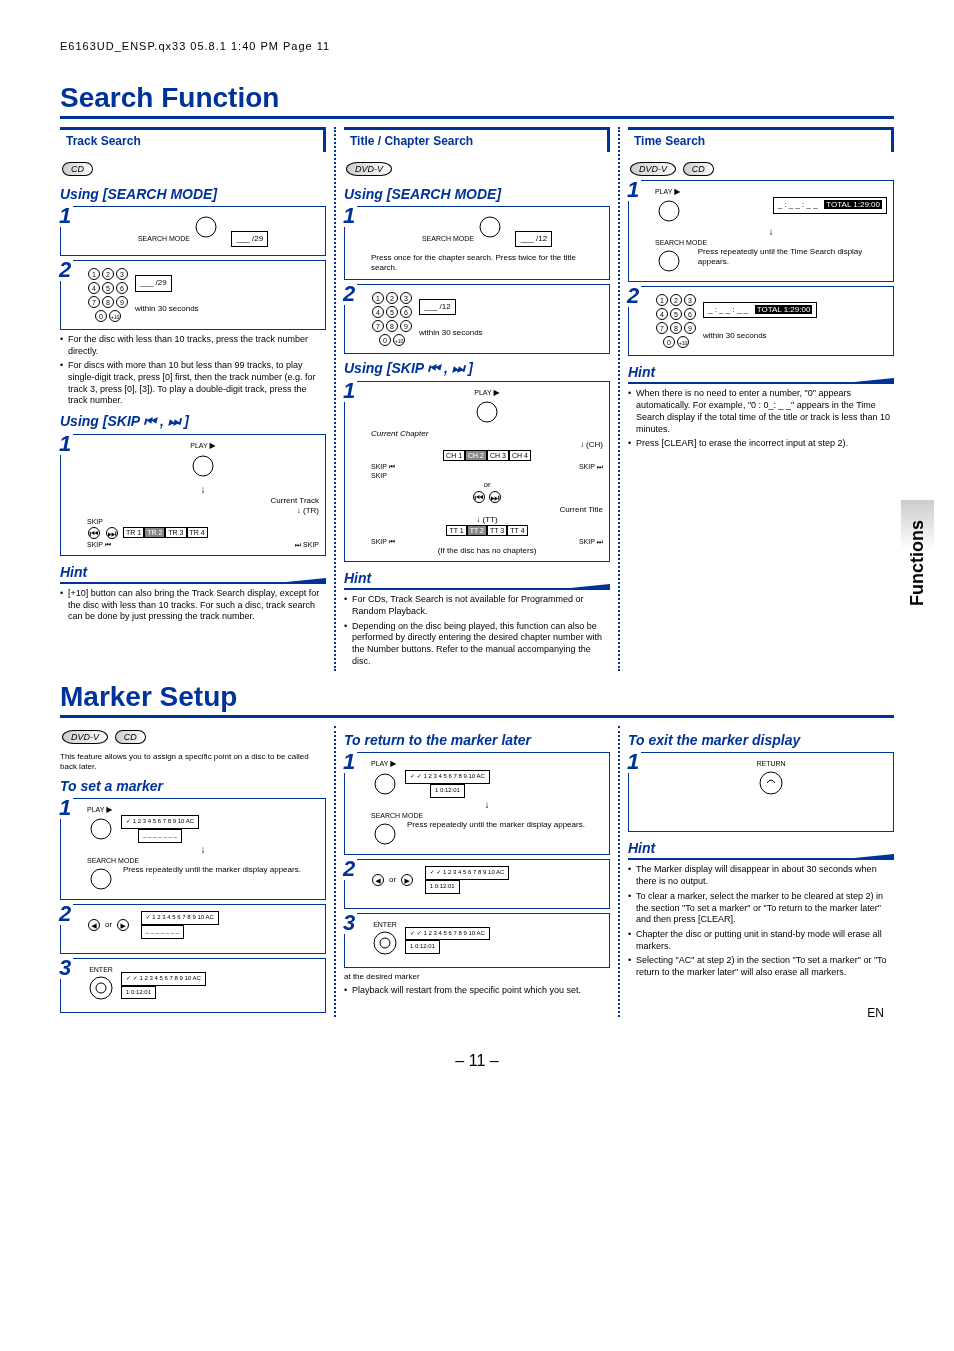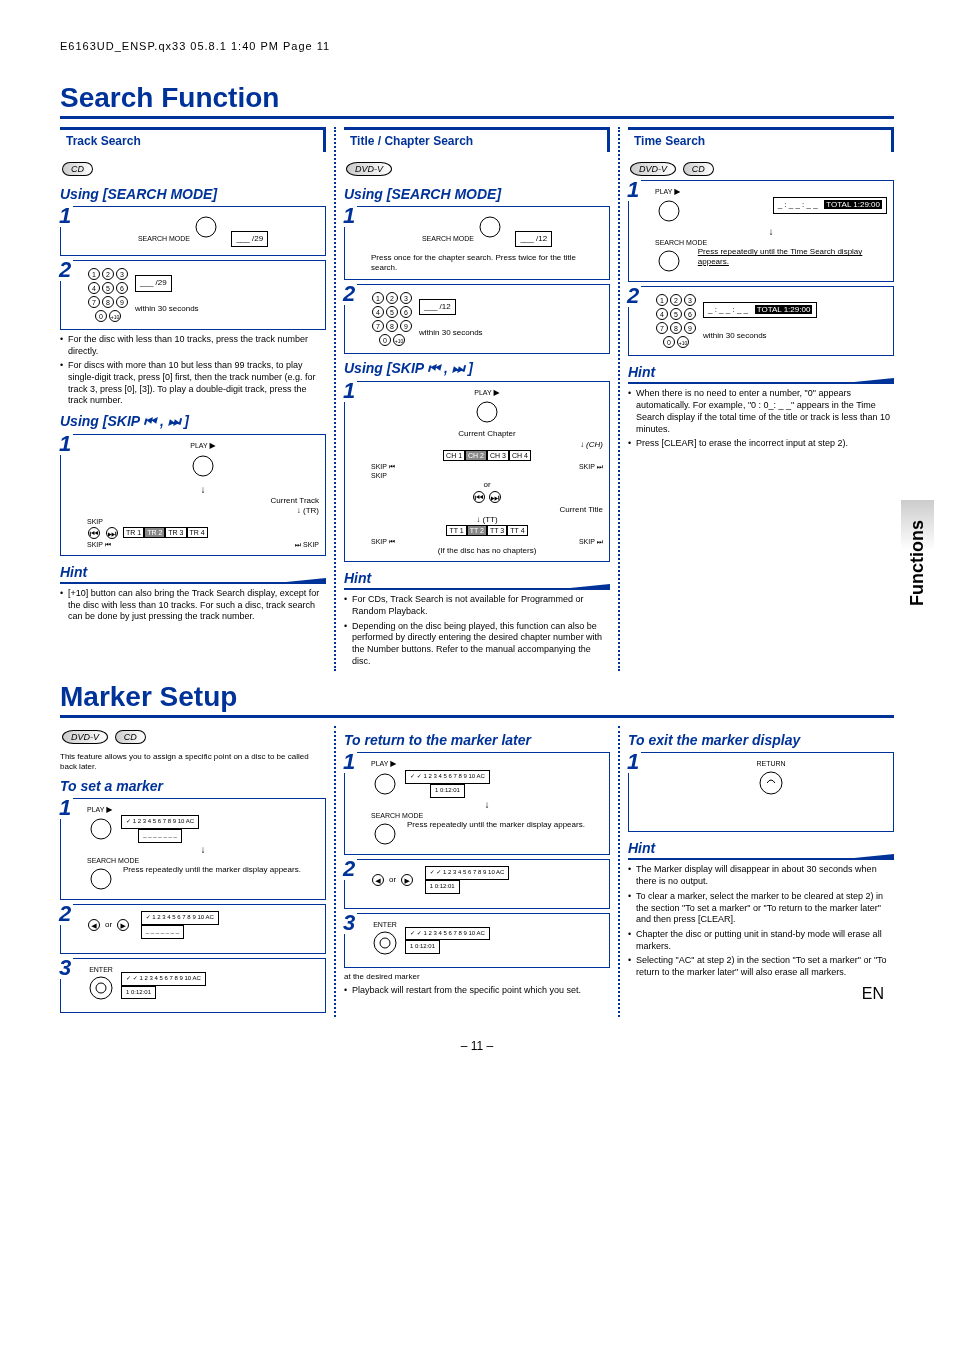--- a/index.html
+++ b/index.html
@@ -15,22 +15,22 @@
   .hint-header::after { content:''; position:absolute; right:0; bottom:-2px; width:0; height:0; border-left: 60px solid transparent; border-bottom: 6px solid #003399; }
   .step-box { border: 1px solid #003399; padding: 6px; margin-bottom: 4px; position: relative; min-height: 50px; }
   .step-num { position: absolute; left: -2px; top: -2px; font-size: 22px; font-weight: bold; font-style: italic; color: #003399; background:#fff; padding-right:2px; line-height:1; }
   .step-content { margin-left: 20px; font-size: 9px; line-height: 1.3; }
   .bullet-list { list-style: none; padding-left: 0; margin: 4px 0; }
   .bullet-list li { position: relative; padding-left: 8px; font-size: 9px; line-height: 1.3; margin-bottom: 3px; }
   .bullet-list li::before { content:'•'; position:absolute; left:0; top:0; }
   .disc-badge { display:inline-block; border:1px solid #000; border-radius: 50% / 100%; padding: 1px 8px; font-size: 9px; font-style: italic; margin: 4px 2px; background: linear-gradient(to right, #ccc, #fff); }
   .dotted-divider { border-left: 2px dotted #003399; padding-left: 8px; }
   .side-tab { position: absolute; right: 20px; top: 500px; writing-mode: vertical-rl; font-size: 18px; font-weight: bold; transform: rotate(180deg); background: linear-gradient(to top, #ccc, #fff 40%); padding: 20px 6px; }
-  .page-num { text-align: center; font-size: 12px; margin-top: 22px; }
-  .page-en { position: absolute; right: 70px; bottom: 70px; font-size: 16px; }
+  .page-num { text-align: center; font-size: 16px; margin-top: 35px; }
+  .page-en { position: absolute; right: 70px; bottom: 70px; font-size: 12px; }
   .tiny-label { font-size: 7px; text-align:center; }
   .remote-btn { display:inline-block; width:12px; height:12px; border:1px solid #000; border-radius:50%; font-size:7px; text-align:center; line-height:12px; margin:1px; }
   .osd-box { display:inline-block; border:1px solid #000; padding:2px 4px; font-size:8px; background:#fff; }
   .btn-label { font-size:8px; }
   .icon-play::before { content:'▶'; font-size:8px; }
   .icon-skip-prev::before { content:'⏮'; font-size:10px; }
   .icon-skip-next::before { content:'⏭'; font-size:10px; }
   .small-note { font-size: 8px; line-height:1.2; }
   svg.remote-circle { width:28px; height:28px; }
   .mini-diag { font-size:8px; line-height:1.3; text-align:center; }
@@ -168,22 +168,22 @@
 
       <div class="sub-heading">Using [SKIP ⏮ , ⏭ ]</div>
 
       <div class="step-box">
         <div class="step-num">1</div>
         <div class="step-content mini-diag">
           <div class="tiny-label"><span>PLAY</span> <span class="icon-play"></span></div>
           <svg class="remote-circle">
               <circle cx="14" cy="14" r="10" fill="none" stroke="#000"></circle>
             </svg>
-          <div style="text-align:center;">Current Chapter</div>
-          <div style="text-align:right;font-style:italic;">↓ <span>(CH)</span></div>
+          <div style="text-align:left;font-style:italic;">Current Chapter</div>
+          <div style="text-align:right;">↓ <span>(CH)</span></div>
           <div class="tr-boxes" style="text-align:center;">
             <span>CH 1</span><span class="active">CH 2</span><span>CH 3</span><span>CH 4</span>
           </div>
           <div style="display:flex; justify-content:space-between; font-size:7px;">
             <span>SKIP ⏮</span>
             <span>SKIP ⏭</span>
           </div>
           <div class="tiny-label" style="text-align:left;">SKIP</div>
           <div style="text-align:center;">or</div>
           <div>
@@ -219,21 +219,21 @@
         <div class="step-num">1</div>
         <div class="step-content mini-diag">
           <div class="tiny-label" style="text-align:left;"><span>PLAY</span> <span class="icon-play"></span></div>
           <svg class="remote-circle" style="float:left;">
               <circle cx="14" cy="14" r="10" fill="none" stroke="#000"></circle>
             </svg>
           <span class="osd-box" style="float:right;">_ : _ _ : _ _ &nbsp; <span style="background:#000;color:#fff;padding:0 2px;">TOTAL 1:29:00</span></span>
           <div style="clear:both;"></div>
           <div class="arrow-down"></div>
           <div class="tiny-label" style="text-align:left;">SEARCH MODE</div>
-          <div style="display:flex; gap:16px;text-decoration:underline;">
+          <div style="display:flex; gap:16px;">
             <svg class="remote-circle">
                 <circle cx="14" cy="14" r="10" fill="none" stroke="#000"></circle>
               </svg>
             <span class="small-note" style="text-align:left;">Press repeatedly until the Time Search display appears.</span>
           </div>
         </div>
       </div>
 
       <div class="step-box">
         <div class="step-num">2</div>

